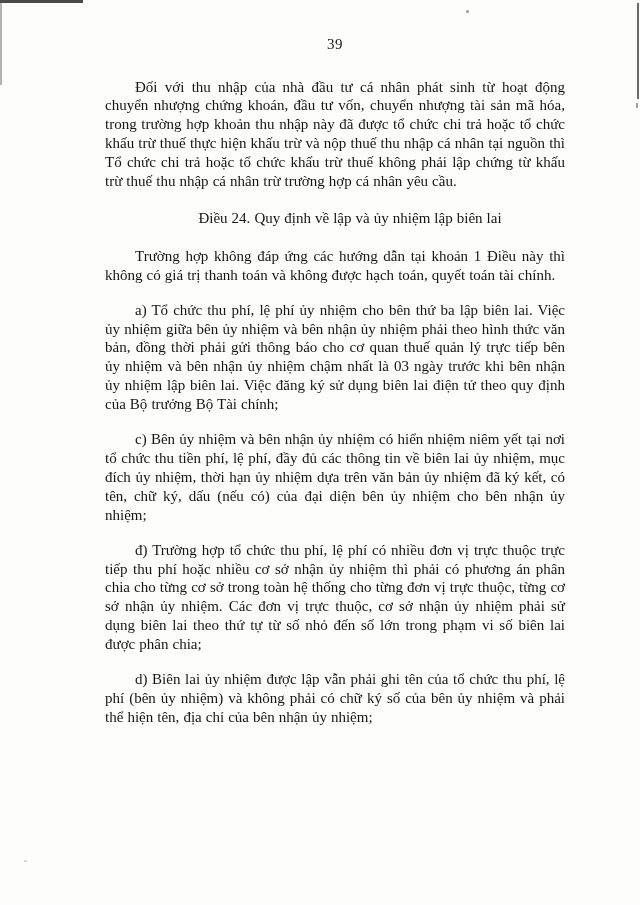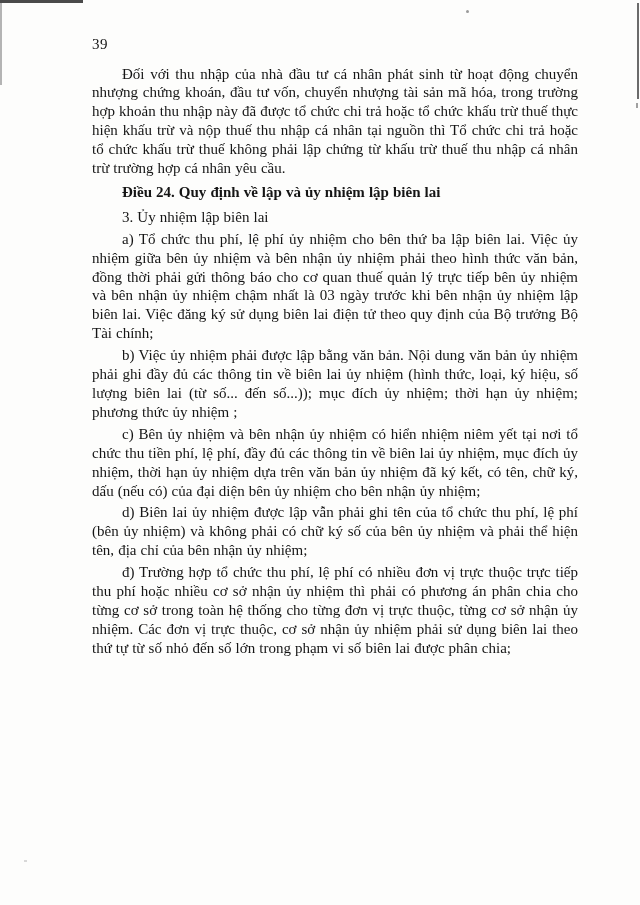--- a/index.html
+++ b/index.html
@@ -13,42 +13,43 @@
     overflow: hidden;
     background: #fdfdfc;
     font-family: "Liberation Serif", "DejaVu Serif", serif;
     color: #151515;
   }
   .page-number {
     position: absolute;
     top: 36px;
     left: 92px;
     width: 486px;
+    text-align: center;
     font-size: 15px;
     letter-spacing: 0.5px;
   }
   .document-body {
     position: absolute;
     top: 63px;
     left: 92px;
     width: 486px;
   }
   .document-body p {
-    margin: 0;
+    margin: 13px;
     padding: 1.5px 0;
     font-size: 15px;
     line-height: 18.9px;
     text-align: justify;
     text-indent: 30px;
     word-spacing: 0.3px;
   }
   .document-body p.heading {
-    font-weight: bold;
+    font-weight: normal;
     padding: 4px 0;
-    text-align: left;
+    text-align: center;
   }
   
   .artifact { position: absolute; }
   .artifact-top-left-line   { left: 0;   top: 0;   width: 83px;  height: 3px;  background: #4a4a4a; }
   .artifact-left-edge-line  { left: 0;   top: 3px; width: 2px;   height: 82px; background: #b4b4b4; }
   .artifact-right-edge-line { left: 637px; top: 3px; width: 2px; height: 96px; background: #6b6b6b; }
   .artifact-right-edge-tick { left: 636px; top: 103px; width: 2px; height: 5px; background: #a0a0a0; }
   .artifact-speck-1 { left: 466px; top: 10px;  width: 3px; height: 3px; background: #9a9a9a; border-radius: 50%; }
   .artifact-speck-2 { left: 24px;  top: 860px; width: 3px; height: 2px; background: #d8d8d8; }
 </style>
@@ -60,19 +61,18 @@
 <div class="artifact artifact-right-edge-line"></div>
 <div class="artifact artifact-right-edge-tick"></div>
 <div class="artifact artifact-speck-1"></div>
 <div class="artifact artifact-speck-2"></div>
 
 <div class="page-number">39</div>
 
 <div class="document-body">
     <p class="body">Đối với thu nhập của nhà đầu tư cá nhân phát sinh từ hoạt động chuyển nhượng chứng khoán, đầu tư vốn, chuyển nhượng tài sản mã hóa, trong trường hợp khoản thu nhập này đã được tổ chức chi trả hoặc tổ chức khấu trừ thuế thực hiện khấu trừ và nộp thuế thu nhập cá nhân tại nguồn thì Tổ chức chi trả hoặc tổ chức khấu trừ thuế không phải lập chứng từ khấu trừ thuế thu nhập cá nhân trừ trường hợp cá nhân yêu cầu.</p>
     <p class="heading">Điều 24. Quy định về lập và ủy nhiệm lập biên lai</p>
-    <p class="body">3. Ủy nhiệm lập biên lai</p>
+    <p class="body">Trường hợp không đáp ứng các hướng dẫn tại khoản 1 Điều này thì không có giá trị thanh toán và không được hạch toán, quyết toán tài chính.</p>
     <p class="body">a) Tổ chức thu phí, lệ phí ủy nhiệm cho bên thứ ba lập biên lai. Việc ủy nhiệm giữa bên ủy nhiệm và bên nhận ủy nhiệm phải theo hình thức văn bản, đồng thời phải gửi thông báo cho cơ quan thuế quản lý trực tiếp bên ủy nhiệm và bên nhận ủy nhiệm chậm nhất là 03 ngày trước khi bên nhận ủy nhiệm lập biên lai. Việc đăng ký sử dụng biên lai điện tử theo quy định của Bộ trưởng Bộ Tài chính;</p>
-    <p class="body">b) Việc ủy nhiệm phải được lập bằng văn bản. Nội dung văn bản ủy nhiệm phải ghi đầy đủ các thông tin về biên lai ủy nhiệm (hình thức, loại, ký hiệu, số lượng biên lai (từ số... đến số...)); mục đích ủy nhiệm; thời hạn ủy nhiệm; phương thức ủy nhiệm ;</p>
     <p class="body">c) Bên ủy nhiệm và bên nhận ủy nhiệm có hiển nhiệm niêm yết tại nơi tổ chức thu tiền phí, lệ phí, đầy đủ các thông tin về biên lai ủy nhiệm, mục đích ủy nhiệm, thời hạn ủy nhiệm dựa trên văn bản ủy nhiệm đã ký kết, có tên, chữ ký, dấu (nếu có) của đại diện bên ủy nhiệm cho bên nhận ủy nhiệm;</p>
+    <p class="body">đ) Trường hợp tổ chức thu phí, lệ phí có nhiều đơn vị trực thuộc trực tiếp thu phí hoặc nhiều cơ sở nhận ủy nhiệm thì phải có phương án phân chia cho từng cơ sở trong toàn hệ thống cho từng đơn vị trực thuộc, từng cơ sở nhận ủy nhiệm. Các đơn vị trực thuộc, cơ sở nhận ủy nhiệm phải sử dụng biên lai theo thứ tự từ số nhỏ đến số lớn trong phạm vi số biên lai được phân chia;</p>
     <p class="body">d) Biên lai ủy nhiệm được lập vẫn phải ghi tên của tổ chức thu phí, lệ phí (bên ủy nhiệm) và không phải có chữ ký số của bên ủy nhiệm và phải thể hiện tên, địa chỉ của bên nhận ủy nhiệm;</p>
-    <p class="body">đ) Trường hợp tổ chức thu phí, lệ phí có nhiều đơn vị trực thuộc trực tiếp thu phí hoặc nhiều cơ sở nhận ủy nhiệm thì phải có phương án phân chia cho từng cơ sở trong toàn hệ thống cho từng đơn vị trực thuộc, từng cơ sở nhận ủy nhiệm. Các đơn vị trực thuộc, cơ sở nhận ủy nhiệm phải sử dụng biên lai theo thứ tự từ số nhỏ đến số lớn trong phạm vi số biên lai được phân chia;</p>
   </div>
 
 </body></html>

